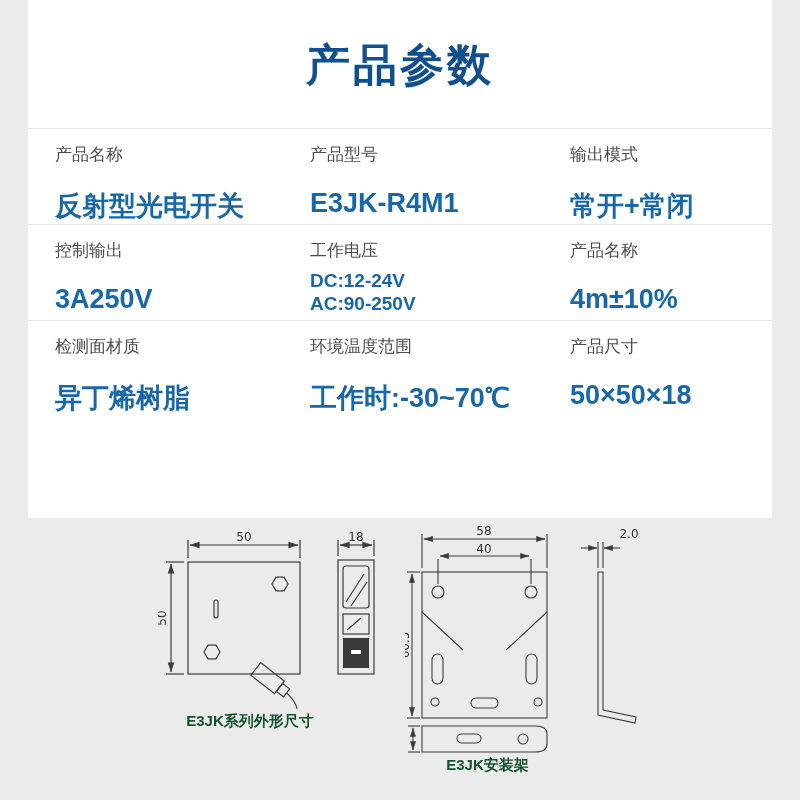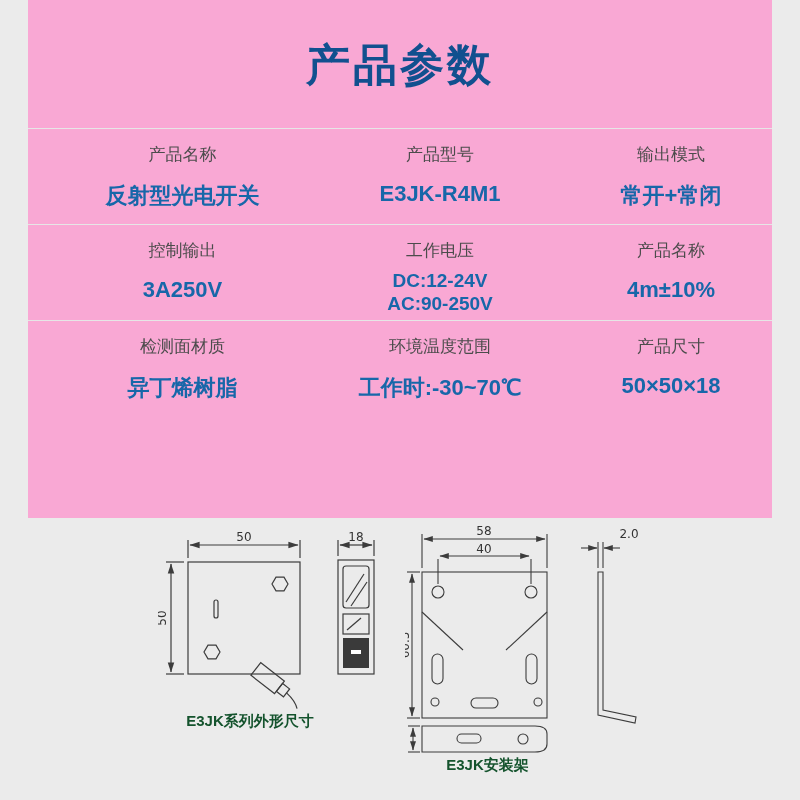--- a/index.html
+++ b/index.html
@@ -3,39 +3,38 @@
 <meta charset="utf-8">
 <style>
   html,body { margin:0; padding:0; }
   body {
     width:800px; height:800px; position:relative; overflow:hidden;
     background:#ebebeb;
     font-family:"Liberation Sans", sans-serif;
   }
   .panel {
     position:absolute; left:28px; top:0; width:744px; height:518px;
-    background:#f9a8d4;
+    background:#ffffff;
   }
   .page-title {
     position:absolute; left:0; top:36px; width:744px;
     text-align:center; font-size:44px; font-weight:bold;
     color:#11508f; letter-spacing:3px;
   }
   .specs {
     position:absolute; left:0; top:128px; width:744px;
   }
   .spec-row {
     display:grid; grid-template-columns:255px 260px 1fr;
     height:96px; padding-left:27px; box-sizing:border-box;
     border-top:1px solid #e6e6e6;
-    text-align:center;
   }
   .cell { padding-top:14px; }
   .label { font-size:17px; color:#4c4c4c; }
-  .value { margin-top:15px; font-size:22px; font-weight:bold; color:#1767a9; }
+  .value { margin-top:22px; font-size:27px; font-weight:bold; color:#1767a9; }
   .value.dual { margin-top:7px; font-size:19px; line-height:23px; }
   .diag { position:absolute; }
   .diag text { fill:#333; font-size:12px; font-family:"DejaVu Sans", sans-serif; }
   .caption {
     position:absolute; text-align:center; font-size:15px; font-weight:bold;
     color:#14532d;
   }
   .cap-front { left:150px; top:712px; width:200px; }
   .cap-bracket { left:405px; top:756px; width:165px; }
 </style>

